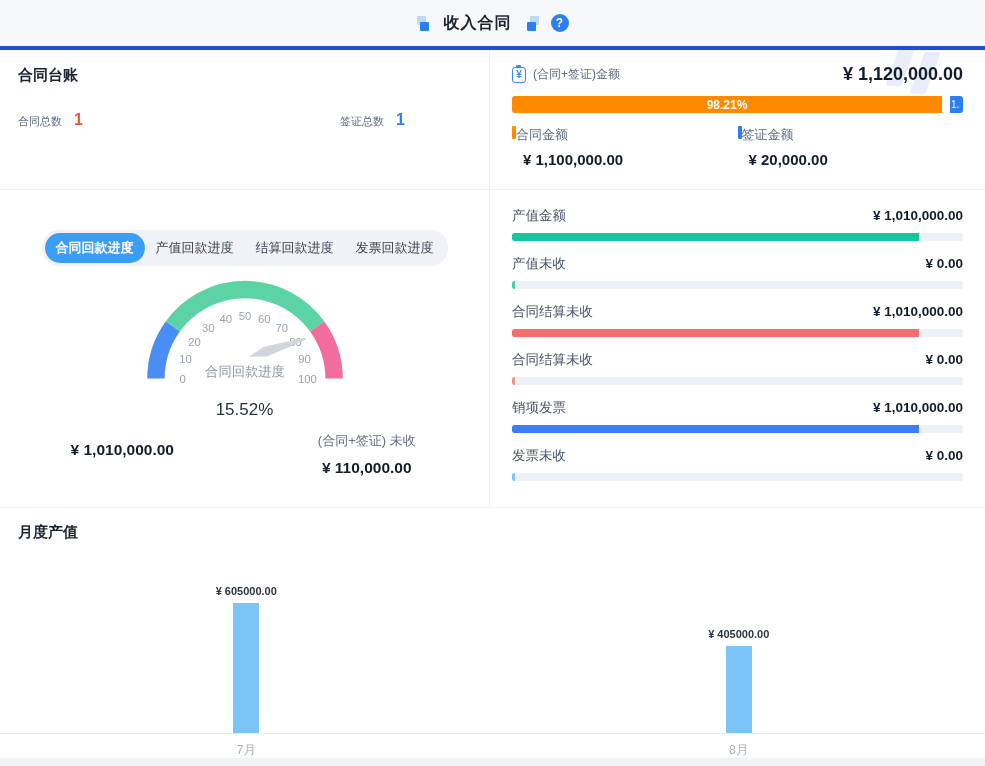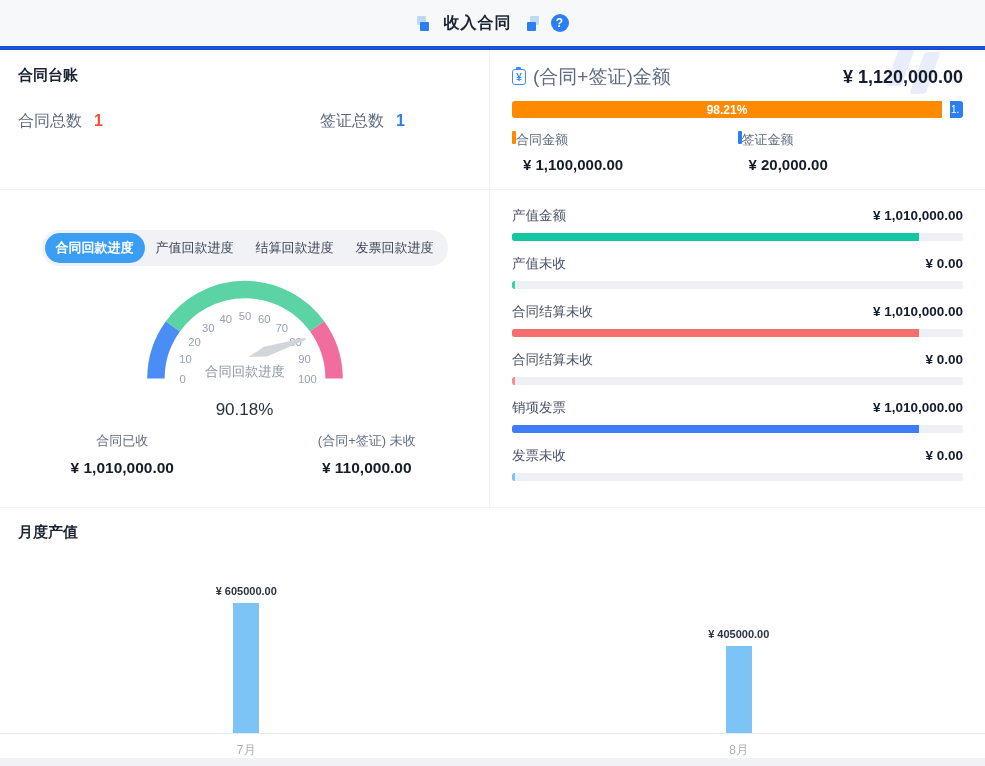--- a/index.html
+++ b/index.html
@@ -18,31 +18,31 @@
   .sq-right .sq-light { right:0; top:0; } .sq-right .sq-solid { right:3px; top:6px; }
   .help { width:18px; height:18px; border-radius:50%; background:#2b7ff3; color:#fff;
           font-size:12px; font-weight:bold; display:flex; align-items:center; justify-content:center; cursor:pointer; }
 
   
   .row1 { display:grid; grid-template-columns:490px 1fr; border-bottom:1px solid #f0f1f4; height:140px; }
   .card-ledger { border-right:1px solid #f0f1f4; padding:16px 18px; }
   .card-title { font-size:15px; font-weight:bold; color:#1c2433; }
   .ledger-stats { display:flex; justify-content:space-between; padding-right:66px; margin-top:26px; align-items:baseline; }
   .stat-pair { display:flex; align-items:baseline; gap:12px; }
-  .stat-label { font-size:16px; color:#5f6b80; }
+  .stat-label { font-size:11px; color:#5f6b80; }
   .stat-num { font-size:16px; font-weight:bold; }
 
   .card-amount { padding:14px 22px; position:relative; overflow:hidden; }
   .amt-deco { position:absolute; width:16px; height:42px; background:#e9edfa; transform:skewX(-20deg); border-radius:3px; }
   .amt-head { display:flex; justify-content:space-between; align-items:center; position:relative; }
   .amt-label-wrap { display:flex; align-items:center; gap:7px; }
   .amt-icon { width:14px; height:16px; border:1.5px solid #3b8cf5; border-radius:3px; color:#3b8cf5;
               font-size:10px; font-weight:bold; display:flex; align-items:center; justify-content:center; position:relative; }
   .amt-icon:before { content:""; position:absolute; top:-3px; left:3px; width:5px; height:3px; background:#3b8cf5; border-radius:1px; }
-  .amt-label { font-size:19px; color:#5f6b80; }
+  .amt-label { font-size:12px; color:#5f6b80; }
   .amt-total { font-size:18px; font-weight:bold; color:#141c2b; }
   .amt-bar { display:flex; margin-top:11px; height:17px; gap:8px; position:relative;justify-content:space-between; }
   .amt-bar-main { background:#ff8a00; border-radius:3px 0 0 3px; color:#fff; font-size:12px; font-weight:bold;
                   display:flex; align-items:center; justify-content:center; }
   .amt-bar-rest { background:#2b7ff3; flex:1; min-width:13px; border-radius:0 3px 3px 0; color:#fff;
                   font-size:10px; display:flex; align-items:center; overflow:hidden; padding-left:1px; }
   .amt-legend { display:flex; margin-top:13px; }
   .legend-col { width:50%; }
   .legend-head { display:flex; align-items:flex-start; }
   .legend-tick { width:4px; height:13px; border-radius:1px; }
@@ -169,24 +169,23 @@
             <text x="150.9" y="62.6" text-anchor="middle" font-size="11" fill="#99a1ad">70</text>
             <text x="164.4" y="76.1" text-anchor="middle" font-size="11" fill="#99a1ad">80</text>
             <text x="173.0" y="93.1" text-anchor="middle" font-size="11" fill="#99a1ad">90</text>
             <text x="176.0" y="112.0" text-anchor="middle" font-size="11" fill="#99a1ad">100</text>
             <text x="115" y="105" text-anchor="middle" font-size="13" fill="#8e96a5">合同回款进度</text>
             <g transform="translate(115 88) rotate(-17.68)">
               <path d="M 4 0 L 21 -5 L 62 -1 L 62 1 L 21 5 Z" fill="#d2d5d9"></path>
             </g>
           </svg>
       </div>
-      <div class="gauge-pct">90.18%</div>
+      <div class="gauge-pct">15.52%</div>
       <div class="recv-stats">
         <div class="recv-col">
-          <div class="recv-label">合同已收</div>
           <div class="recv-value">¥ 1,010,000.00</div>
         </div>
         <div class="recv-col">
           <div class="recv-label">(合同+签证) 未收</div>
           <div class="recv-value">¥ 110,000.00</div>
         </div>
       </div>
     </div>
 
     <div class="cell-metrics">

